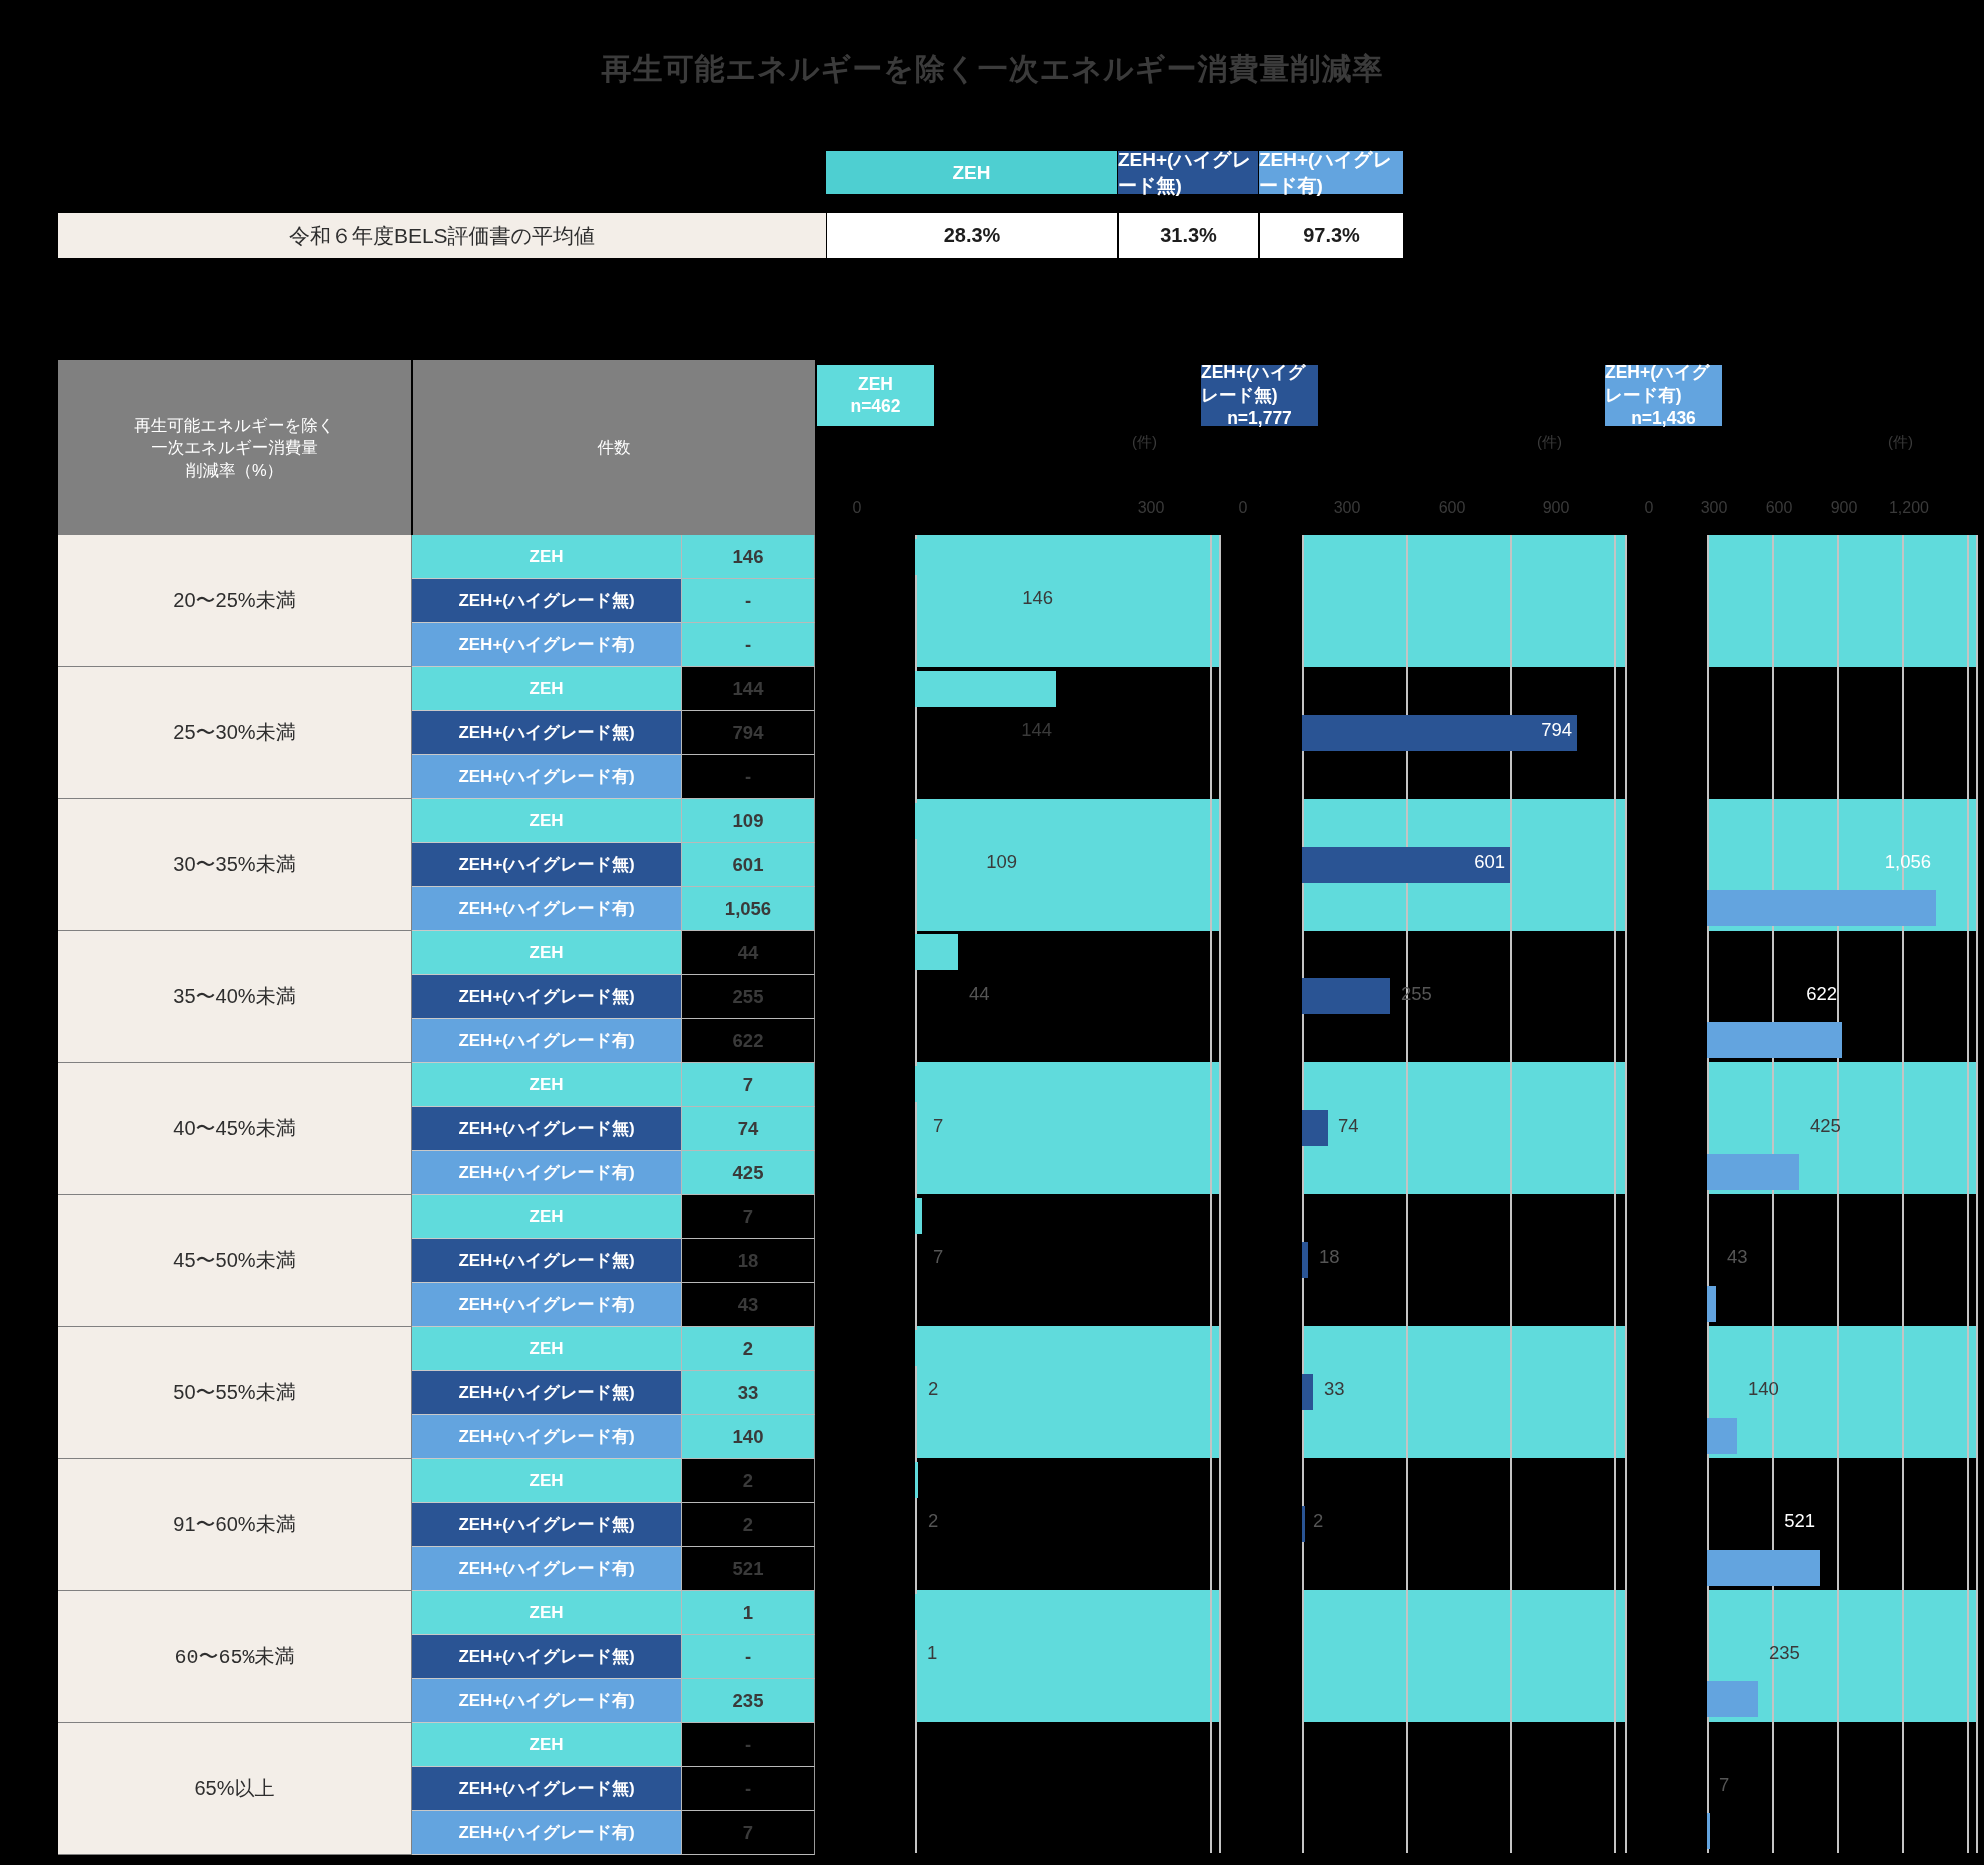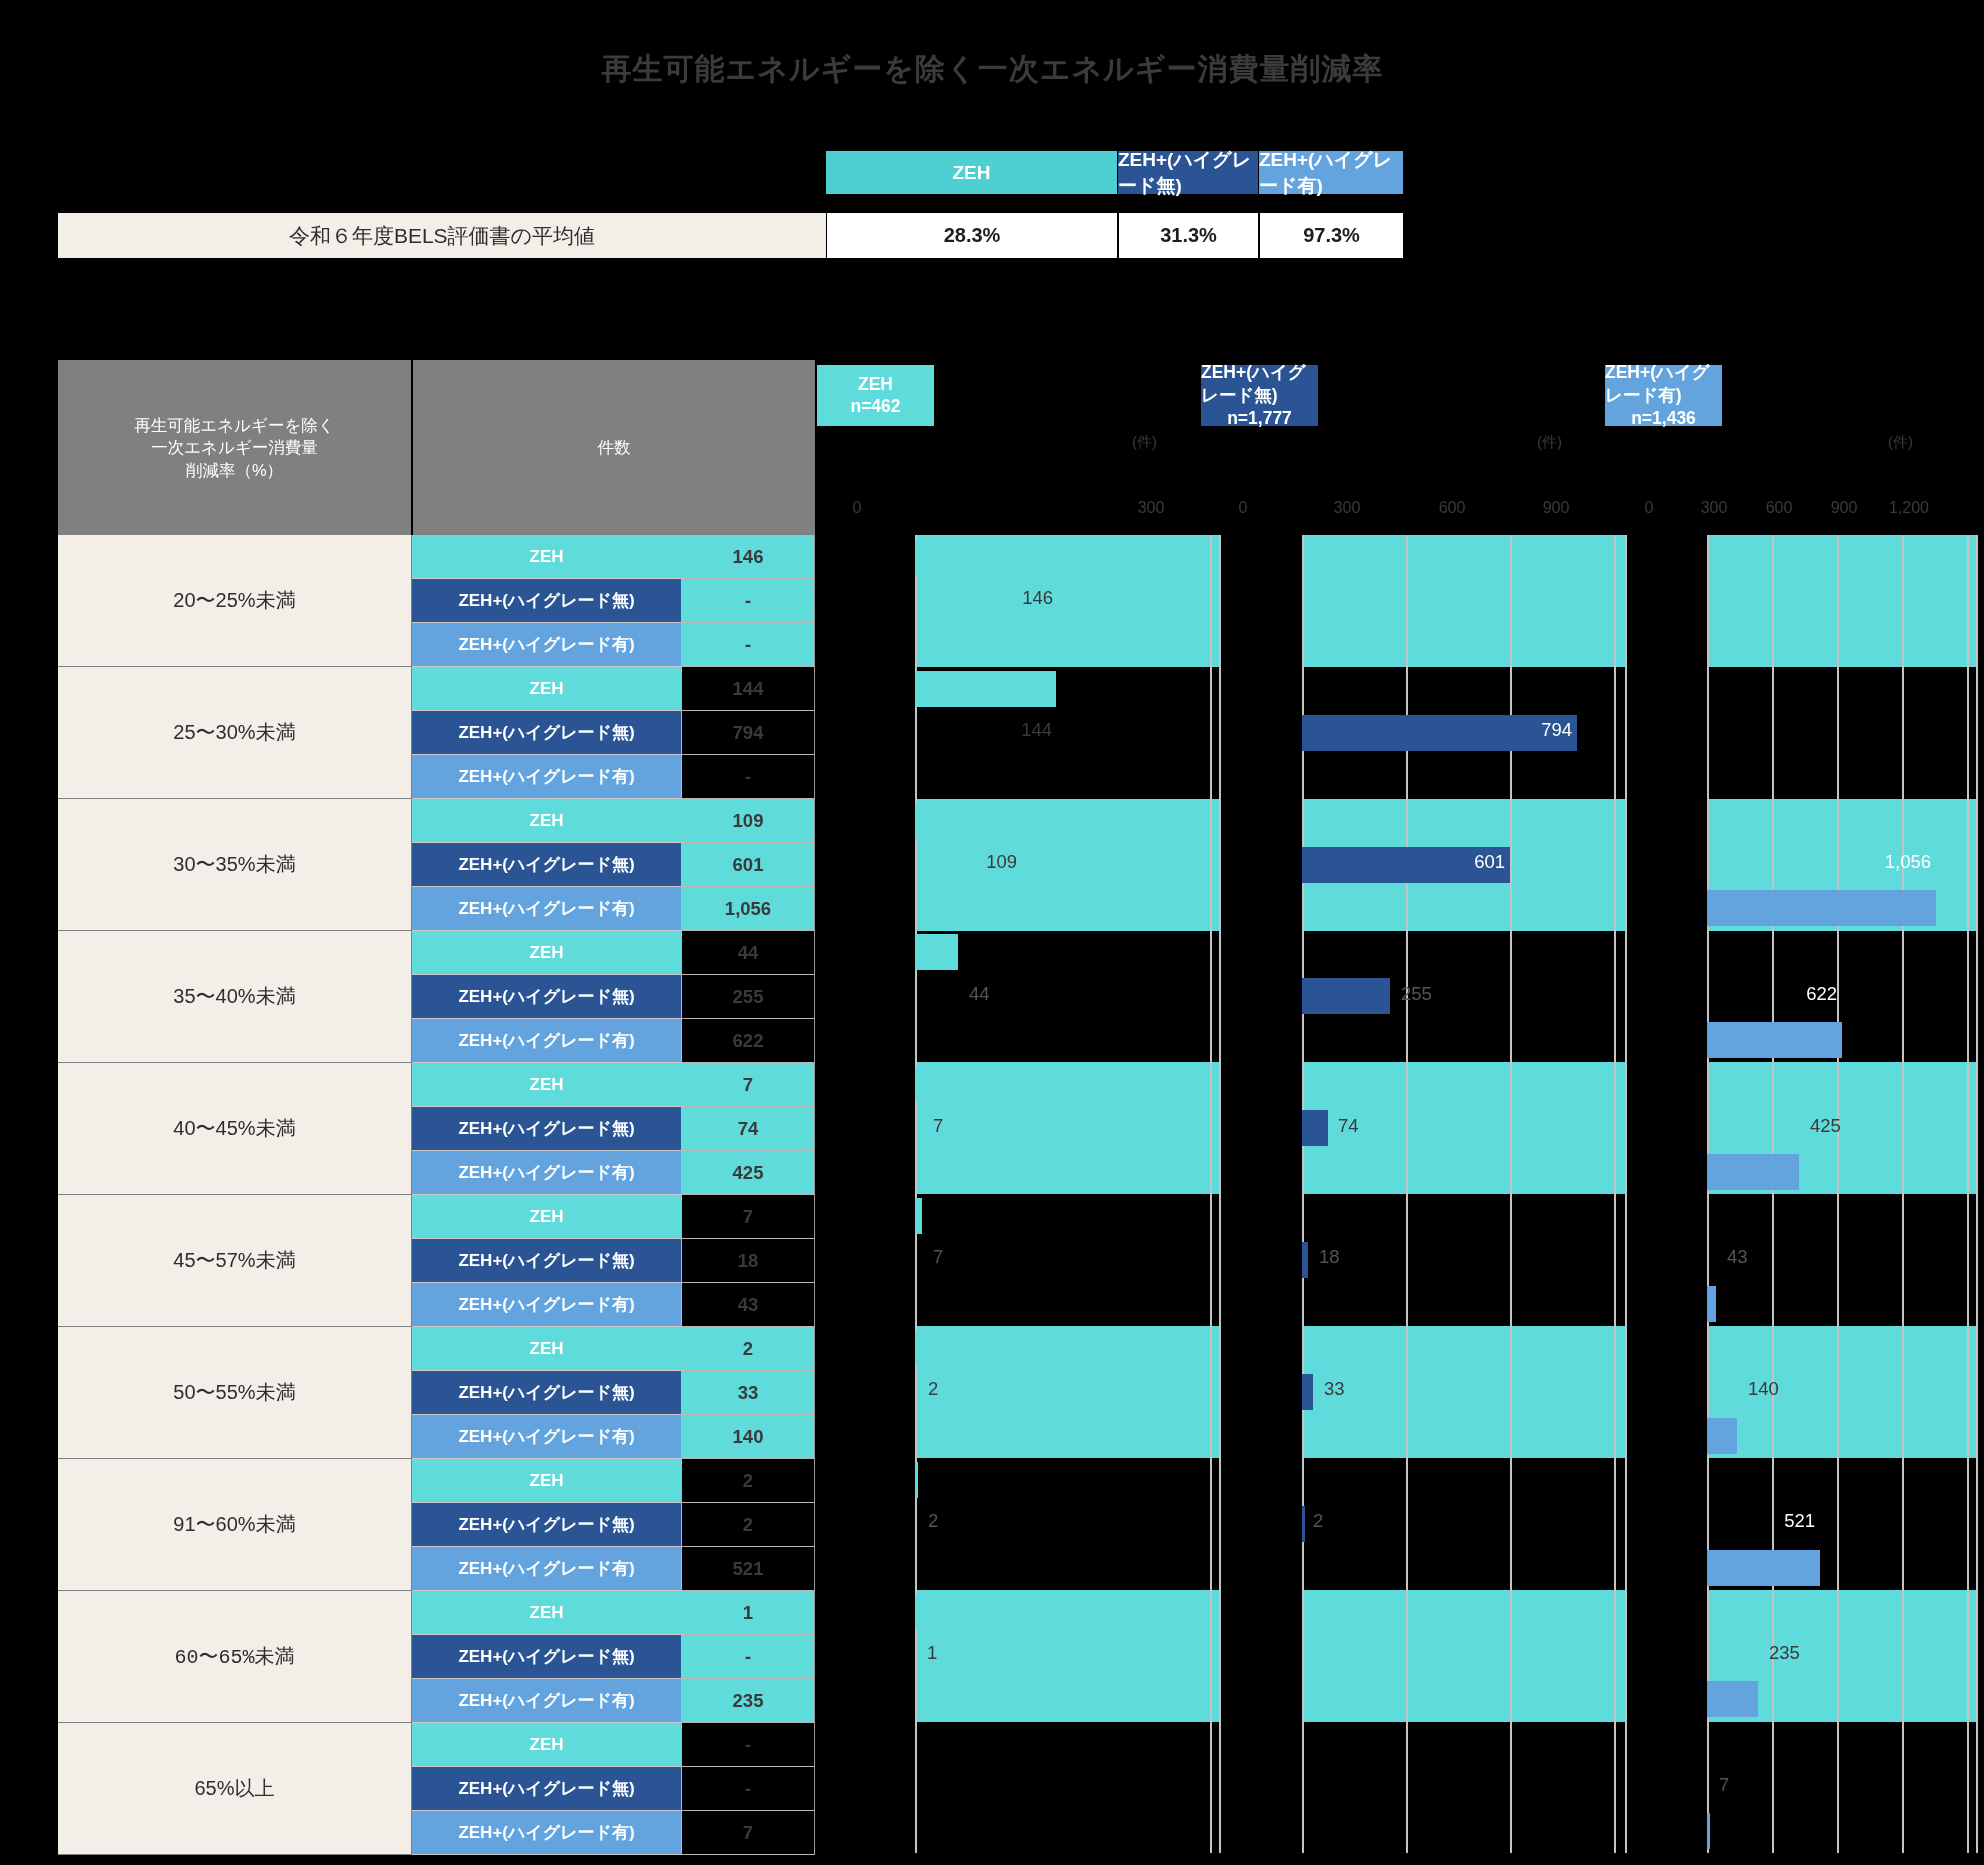--- a/index.html
+++ b/index.html
@@ -249,21 +249,21 @@
               <div class="s-name" style="background: rgb(42, 84, 148);">ZEH+(ハイグレード無)</div>
               <div class="s-cnt" style="background: rgb(96, 219, 220);">74</div>
             </div>
             <div class="srow">
               <div class="s-name" style="background: rgb(99, 164, 223);">ZEH+(ハイグレード有)</div>
               <div class="s-cnt" style="background: rgb(96, 219, 220);">425</div>
             </div>
           </div>
         </div>
         <div class="grp">
-          <div class="grp-label" style="height: 132px;">45〜57%未満</div>
+          <div class="grp-label" style="height: 132px;">45〜50%未満</div>
           <div class="grp-rows">
             <div class="srow">
               <div class="s-name" style="background: rgb(96, 219, 220); color: rgb(255, 255, 255);">ZEH</div>
               <div class="s-cnt" style="background: rgb(0, 0, 0);">7</div>
             </div>
             <div class="srow">
               <div class="s-name" style="background: rgb(42, 84, 148);">ZEH+(ハイグレード無)</div>
               <div class="s-cnt" style="background: rgb(0, 0, 0);">18</div>
             </div>
             <div class="srow">

